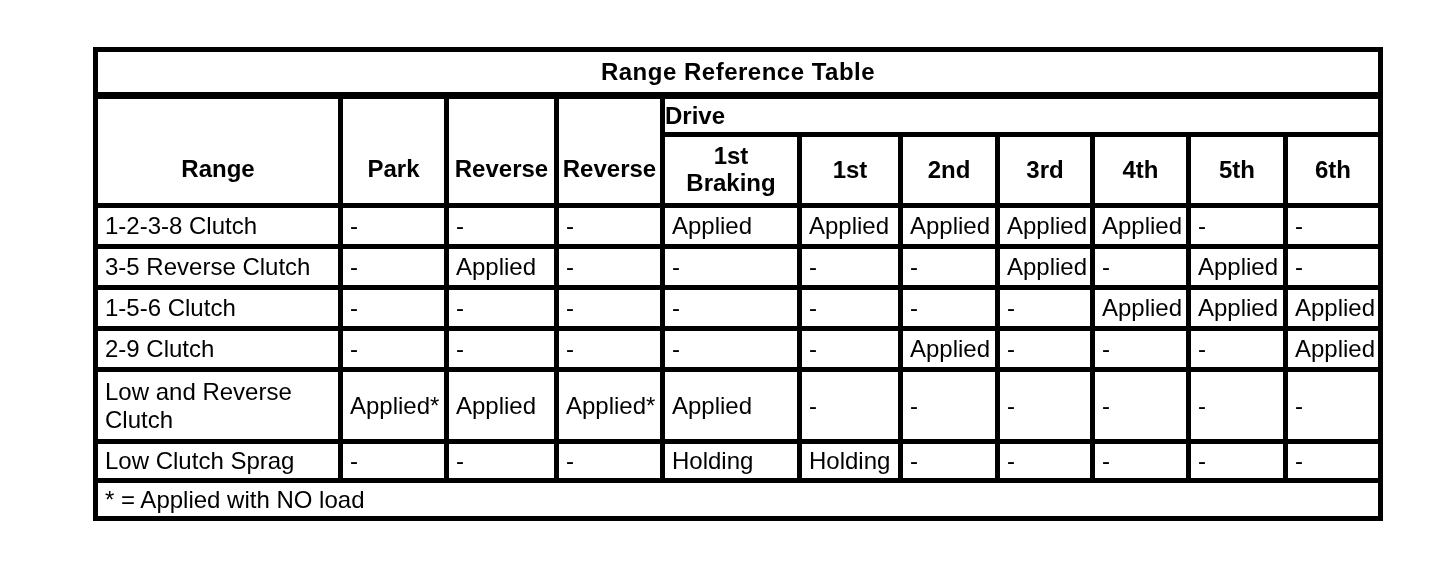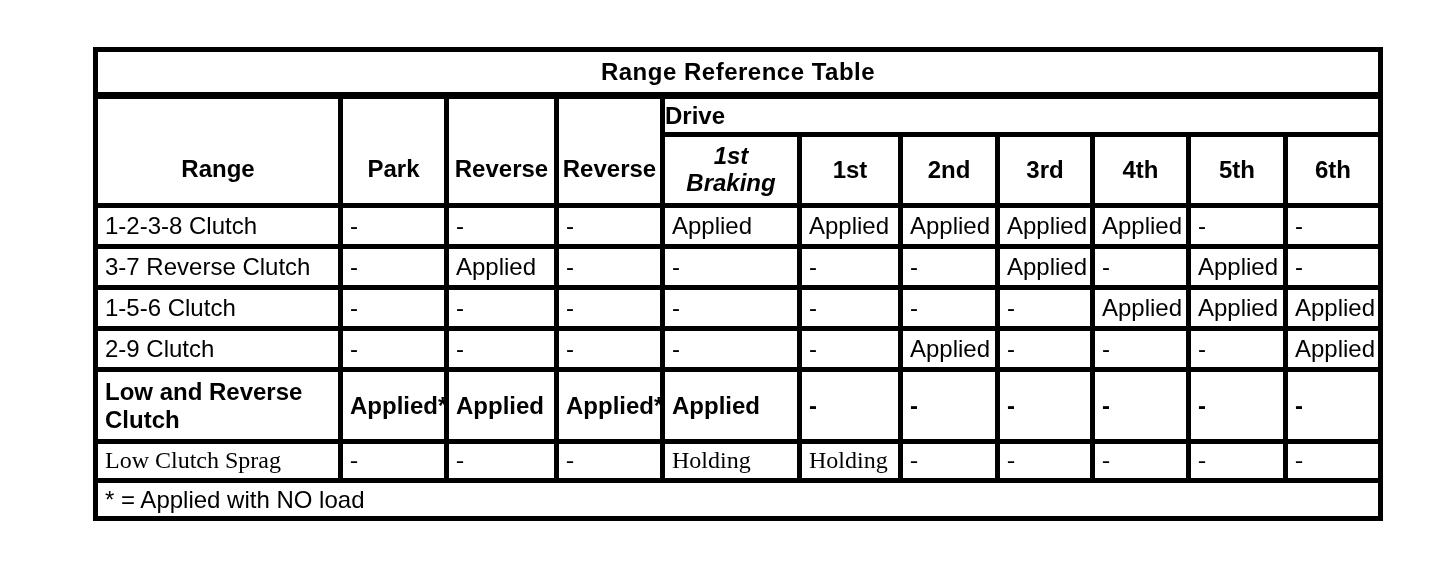--- a/index.html
+++ b/index.html
@@ -52,26 +52,26 @@
     font-weight: bold;
     text-align: left;
     vertical-align: middle;
   }
   th.sub {
     font-weight: bold;
     text-align: center;
     vertical-align: middle;
     line-height: 1.12;
   }
-  .wrap { display: inline-block; max-width: 95px; font-style: italic; }
+  .wrap { display: inline-block; max-width: 95px; }
 
   
   tr.data-row { height: 41px; }
-  tr.data-row.tall { height: 72px; font-weight: bold; }
-  tr.data-row.last { height: 39px; font-family: Liberation Serif, serif; }
+  tr.data-row.tall { height: 72px; }
+  tr.data-row.last { height: 39px; }
   td.cell {
     text-align: left;
     vertical-align: middle;
     padding: 0 4px 0 7px;
     line-height: 1.15;
   }
 
   
   .dbl { border-left: 11px double #000; }
 
@@ -136,21 +136,21 @@
       <td class="cell">Applied</td>
       <td class="cell">Applied</td>
       <td class="cell">Applied</td>
       <td class="cell">Applied</td>
       <td class="cell">Applied</td>
       <td class="cell">-</td>
       <td class="cell dbl">-</td>
     </tr>
 
     <tr class="data-row">
-      <td class="cell">3-7 Reverse Clutch</td>
+      <td class="cell">3-5 Reverse Clutch</td>
       <td class="cell">-</td>
       <td class="cell">Applied</td>
       <td class="cell">-</td>
       <td class="cell">-</td>
       <td class="cell">-</td>
       <td class="cell">-</td>
       <td class="cell">Applied</td>
       <td class="cell">-</td>
       <td class="cell">Applied</td>
       <td class="cell dbl">-</td>

